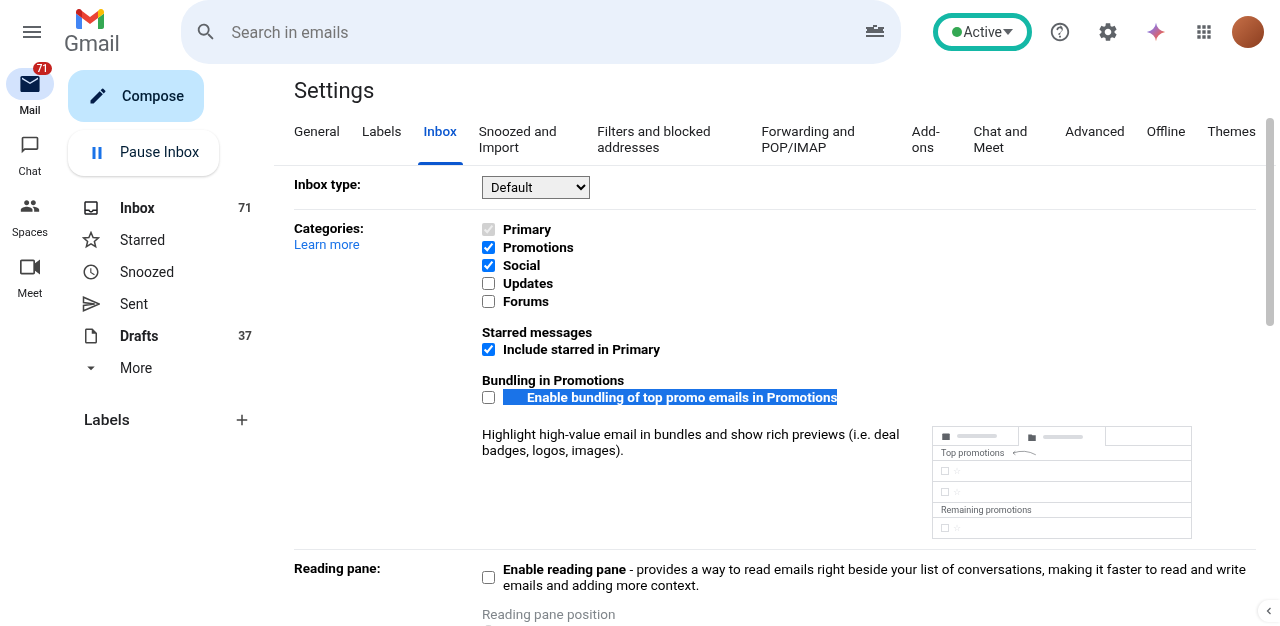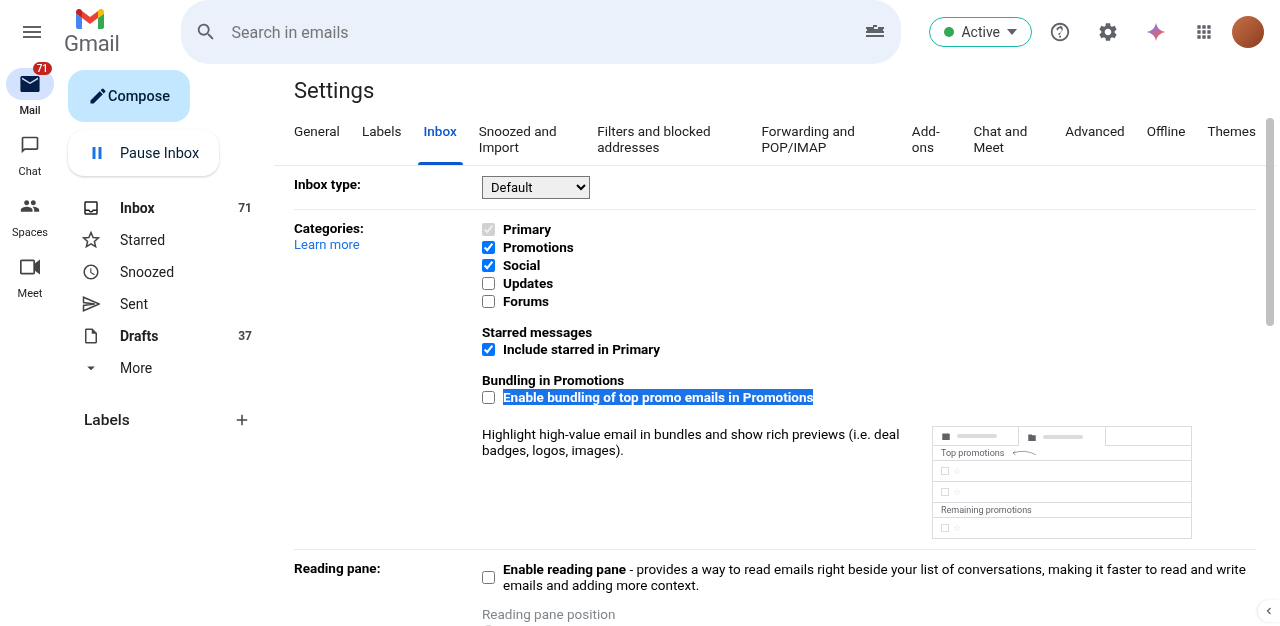--- a/index.html
+++ b/index.html
@@ -69,27 +69,27 @@
     .header-right {
       margin-left: auto;
       display: flex;
       align-items: center;
       gap: 8px;
       padding-right: 8px;
     }
     .status-chip {
       display: flex;
       align-items: center;
-      border: 1px solid #14b8a6;
+      border: 5px solid #14b8a6;
       border-radius: 20px;
       padding: 6px 14px;
       font-size: 14px;
       color: #3c4043;
       cursor: pointer;
-      gap: 7px;
+      gap: 1px;
     }
     .status-dot {
       width: 10px;
       height: 10px;
       border-radius: 50%;
       background: #34a853;
     }
     .header-icon-btn {
       width: 40px;
       height: 40px;
@@ -163,32 +163,32 @@
     .sidebar {
       width: 214px;
       padding: 6px 8px 0 8px;
     }
     .compose-btn {
       background: #c2e7ff;
       border-radius: 16px;
       padding: 16px 20px;
       display: flex;
       align-items: center;
+      gap: 14px;
       font-size: 14.5px;
       color: #001d35;
       cursor: pointer;
       width: fit-content;
       font-weight: 500;
     }
     .pause-btn {
       background: #fff;
       border-radius: 16px;
       padding: 14px 20px;
       display: flex;
-      align-items: center;
       gap: 14px;
       font-size: 14.5px;
       color: #001d35;
       cursor: pointer;
       width: fit-content;
       margin-top: 8px;
       box-shadow: 0 1px 3px rgba(0,0,0,0.12), 0 1px 2px rgba(0,0,0,0.08);
     }
     .nav-list {
       margin-top: 16px;
@@ -332,20 +332,21 @@
       font-weight: 700;
     }
     .section-heading {
       font-weight: 700;
       margin-top: 14px;
       font-size: 13.5px;
     }
     .highlighted {
       background: #1a73e8;
       color: white;
+      padding-left: 24px;
     }
     .bundling-desc {
       display: flex;
       gap: 20px;
       margin-top: 20px;
       align-items: flex-start;
     }
     .bundling-text {
       flex: 1;
       font-size: 13.5px;

